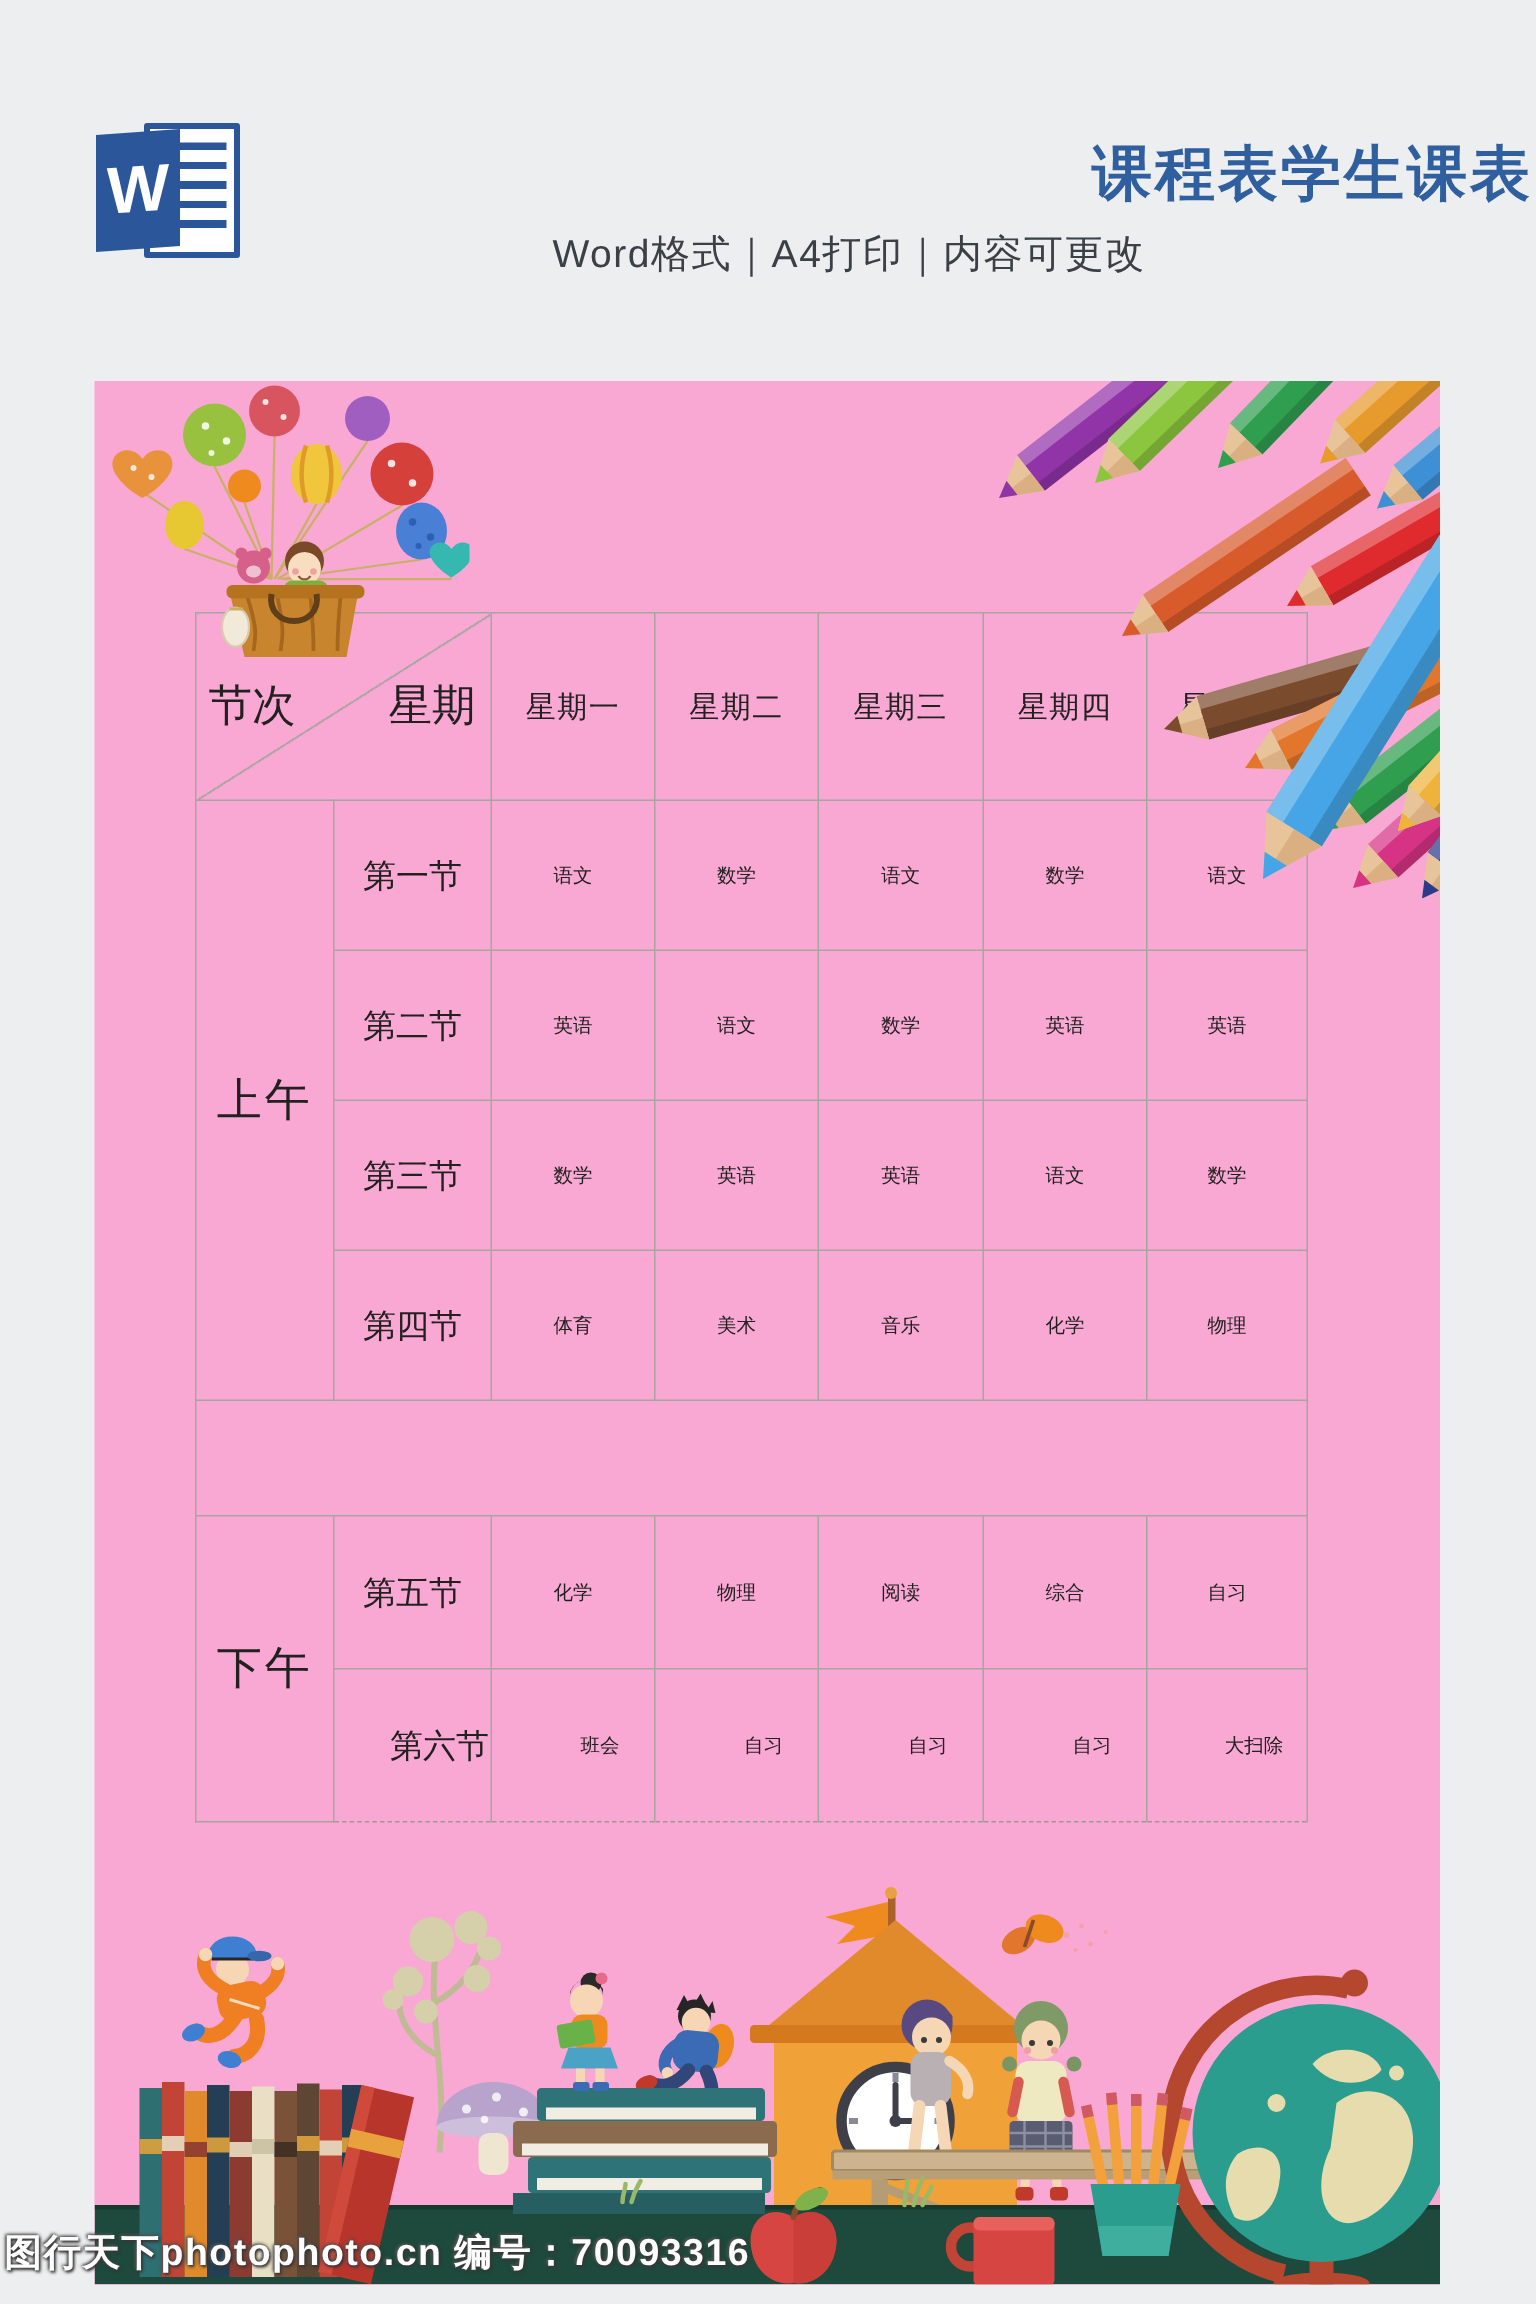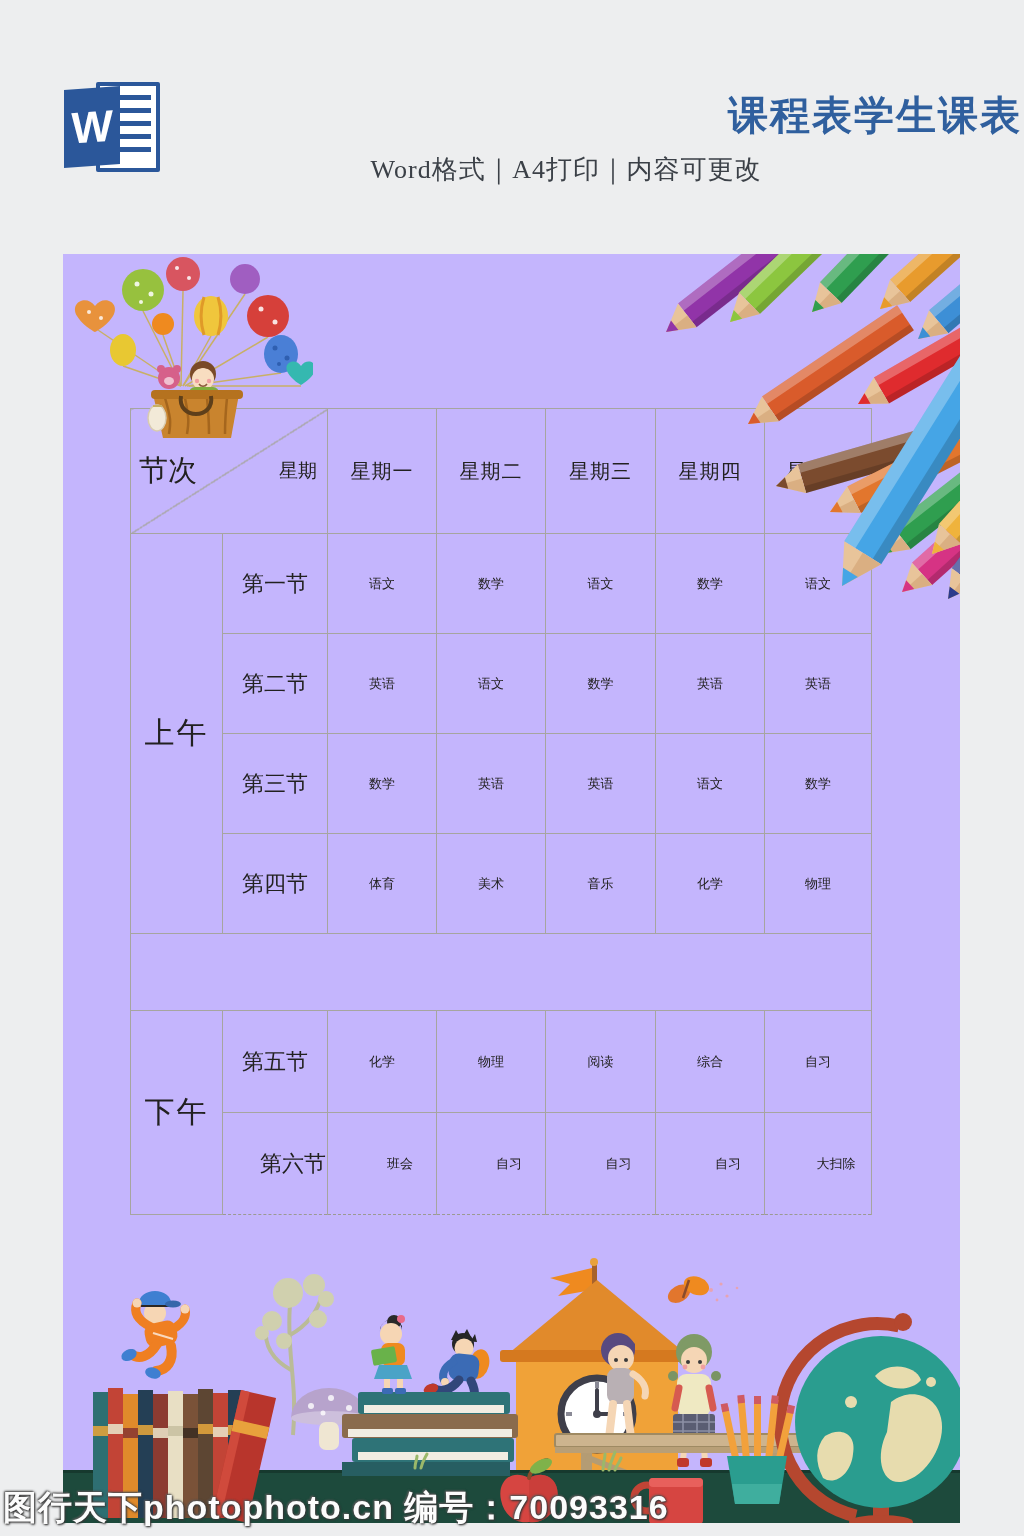--- a/index.html
+++ b/index.html
@@ -13,44 +13,44 @@
   .word-icon{position:absolute;left:64px;top:80px;width:96px;height:94px;}
   .word-doc{position:absolute;left:32px;top:2px;width:56px;height:82px;background:#fff;border:4px solid #2b579a;border-radius:2px;}
   .word-lines{position:absolute;left:9px;right:5px;top:9px;bottom:9px;
     background:repeating-linear-gradient(to bottom,#2b579a 0 5px,transparent 5px 13px);}
   .word-panel{position:absolute;left:0;top:8px;width:56px;height:78px;background:#2b579a;
     transform:skewY(-4deg);display:flex;align-items:center;justify-content:center;
     color:#fff;font-weight:bold;font-size:44px;font-family:"Liberation Sans",sans-serif;}
   .title{position:absolute;left:110px;top:88px;width:912px;text-align:right;
     color:#2f5f9e;font-size:40px;font-weight:bold;letter-spacing:2px;}
   .subtitle{position:absolute;left:110px;top:152px;width:912px;text-align:center;
-    color:#3b4047;font-size:26px;letter-spacing:1px;font-family:Liberation Serif, serif;}
+    color:#3b4047;font-size:26px;letter-spacing:1px;}
   
-  .poster{position:absolute;left:63px;top:254px;width:897px;height:1269px;background:#c4b5fd;overflow:hidden;}
+  .poster{position:absolute;left:63px;top:254px;width:897px;height:1269px;background:#f9a8d4;overflow:hidden;}
   .balloons{position:absolute;left:0;top:0;z-index:2;}
   .pencils{position:absolute;right:0;top:0;z-index:3;}
   .scene{position:absolute;left:0;top:986px;z-index:2;}
   
   table.sched{position:absolute;left:67px;top:154px;z-index:1;border-collapse:collapse;table-layout:fixed;}
   table.sched td{border:1px solid #a6a59f;text-align:center;vertical-align:middle;padding:0;
     font-family:"Liberation Serif","DejaVu Serif",serif;color:#222120;}
   tr.h-head{height:125px;} tr.h-m{height:100px;} tr.h-break{height:77px;} tr.h-a{height:102px;}
   td.day{font-size:20px;letter-spacing:1px;}
   td.subject{font-size:13px;}
   td.period{font-size:22px;}
   td.ampm{font-size:30px;letter-spacing:2px;}
   td.corner{position:relative;
     background:linear-gradient(to bottom right,transparent 49.7%,#a6a59f 49.7%,#a6a59f 50.3%,transparent 50.3%);}
   .corner-bl{position:absolute;left:8px;top:50%;transform:translateY(-50%);font-size:29px;}
-  .corner-tr{position:absolute;right:10px;top:50%;transform:translateY(-50%);font-size:19px;}
+  .corner-tr{position:absolute;right:10px;top:50%;transform:translateY(-50%);font-size:29px;}
   tr.row-last td{border-bottom:1px dashed #9b9a92;padding-left:36px;}
   td.row-last-cell{border-bottom:1px dashed #9b9a92;}
   
   .watermark{position:absolute;left:3px;top:1485px;z-index:40;
-    font-family:"Liberation Sans",sans-serif;font-weight:bold;font-size:34px;color:#fcfcfc;
+    font-family:"Liberation Sans",sans-serif;font-weight:bold;font-size:25px;color:#fcfcfc;
     letter-spacing:1px;
     text-shadow:0 0 3px rgba(50,50,50,.95),1px 1px 2px #3a3a3a,-1px -1px 2px #6a6a6a;}
 </style>
 </head>
 <body>
 
 <div class="hdr">
   <div class="word-icon">
     <div class="word-doc">
       <div class="word-lines"></div>

